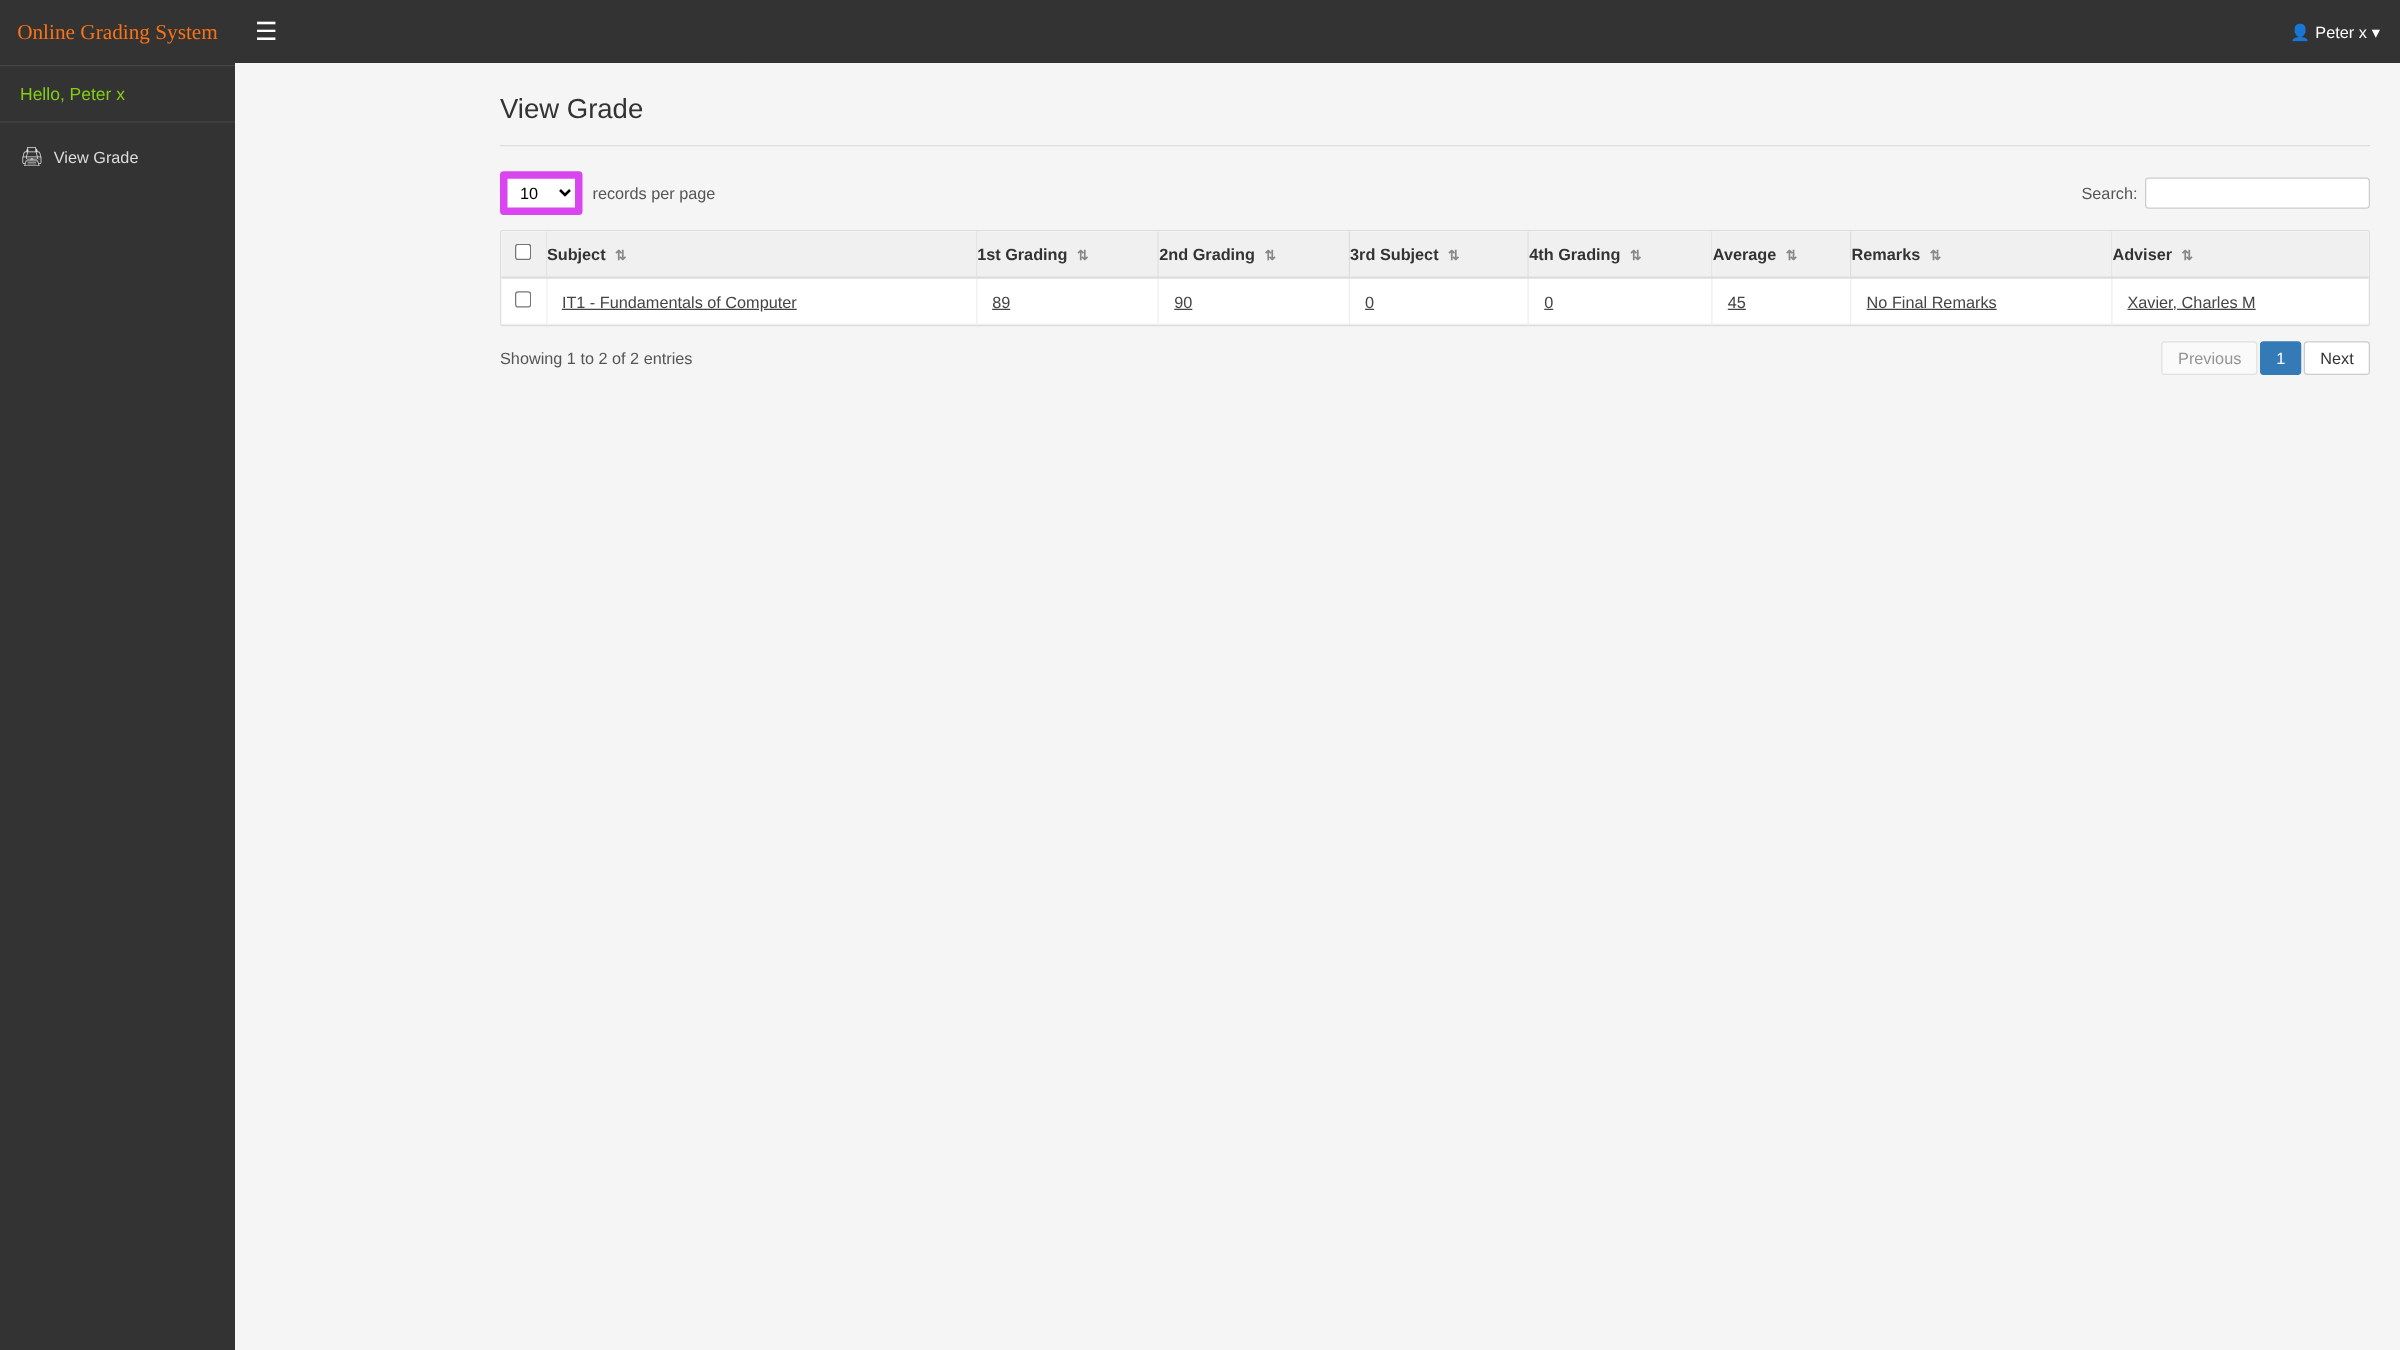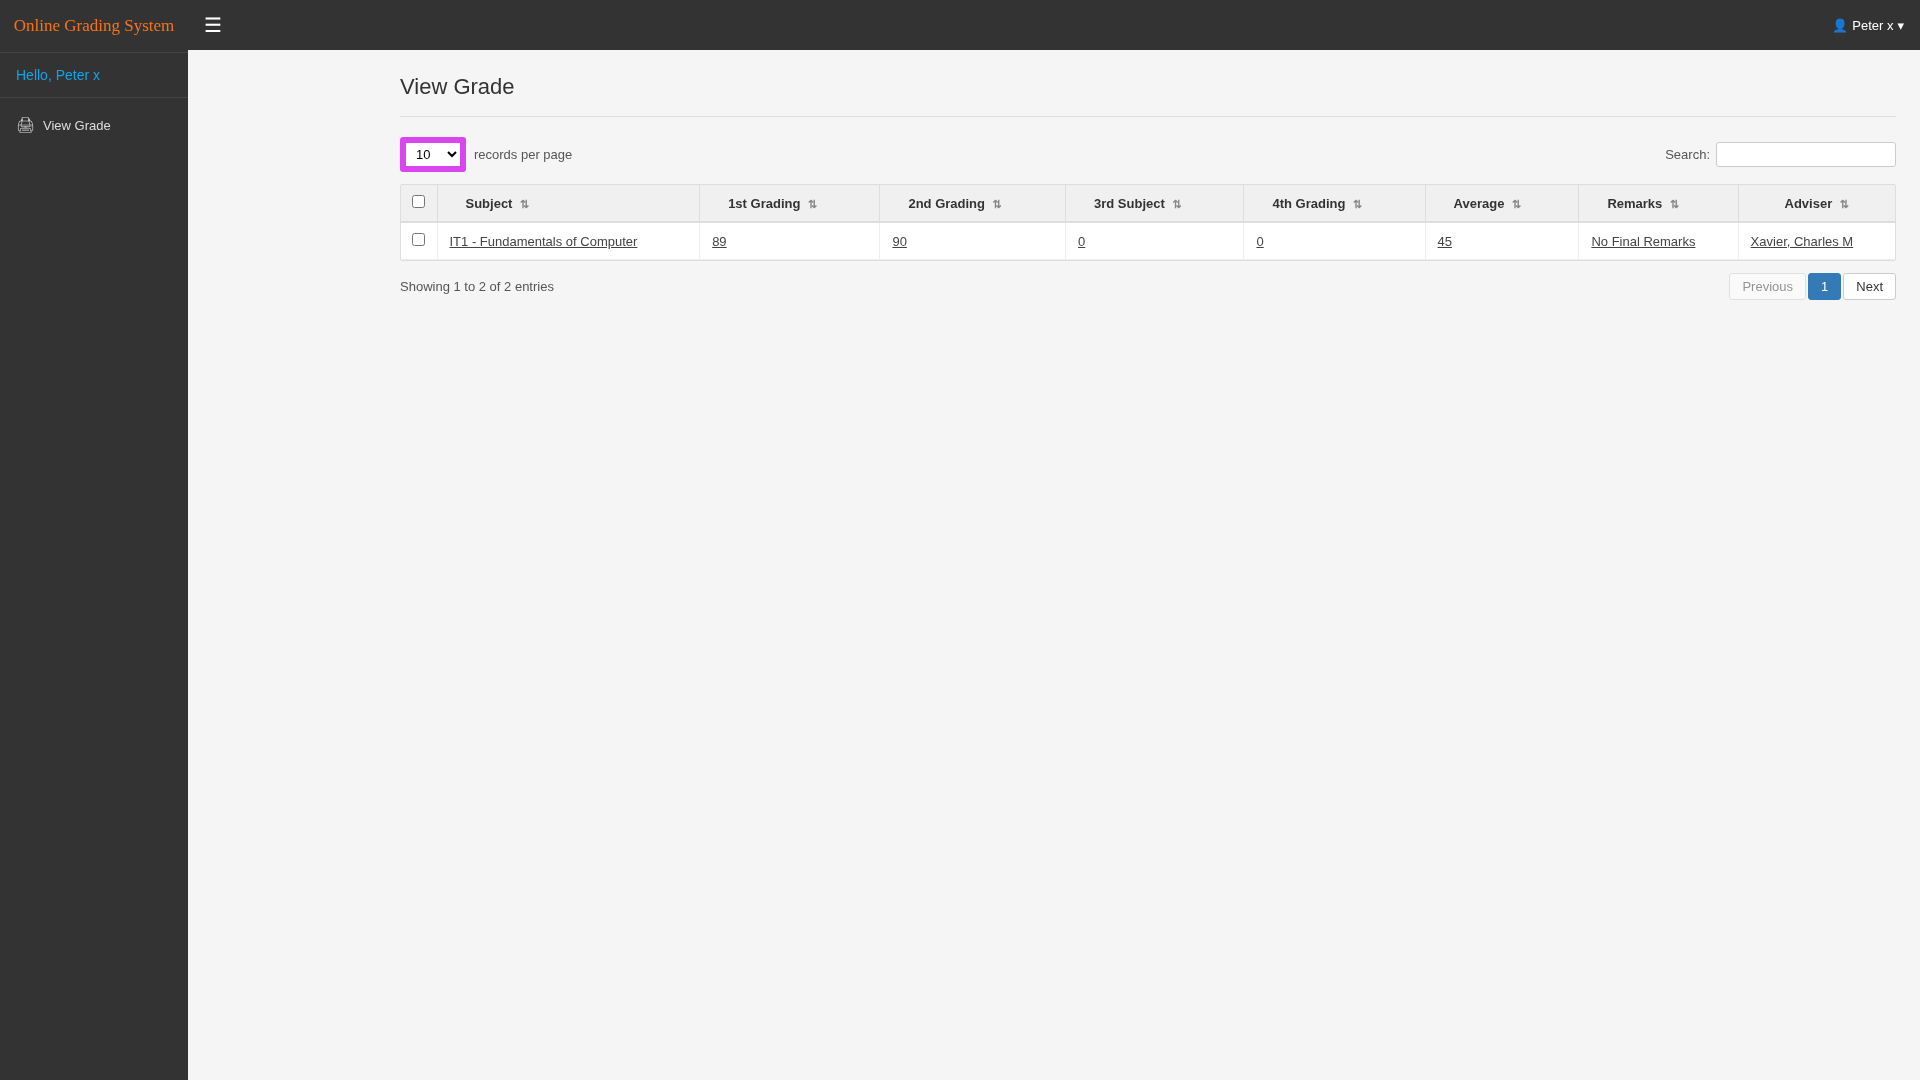--- a/index.html
+++ b/index.html
@@ -19,21 +19,21 @@
       padding: 16px 12px;
       font-family: 'Segoe Script', 'Comic Sans MS', cursive;
       font-size: 17px;
       color: #f97316;
       border-bottom: 1px solid #444;
       text-align: center;
     }
     .sidebar-greeting {
       padding: 14px 16px;
       font-size: 14px;
-      color: #0ea5e9;
+      color: #84cc16;
       border-bottom: 1px solid #444;
     }
     .sidebar-nav {
       display: flex;
       flex-direction: column;
       padding-top: 8px;
     }
     .sidebar-nav-item {
       display: flex;
       align-items: center;
@@ -141,31 +141,31 @@
     table {
       width: 100%;
       border-collapse: collapse;
       font-size: 13px;
     }
     thead tr {
       background: #f0f0f0;
       border-bottom: 2px solid #ddd;
     }
     thead th {
-      padding: 10px 28px;
+      padding: 10px 0;
       text-align: left;
       font-weight: 600;
       color: #333;
       white-space: nowrap;
       border-right: 1px solid #ddd;
       position: relative;
       cursor: pointer;
       user-select: none;
     }
-    thead th:last-child { border-right: none; text-align: center; }
+    thead th:last-child { border-right: none; }
     thead th .sort-icon {
       margin-left: 4px;
       color: #888;
       font-size: 11px;
     }
     .th-checkbox {
       width: 36px;
       text-align: center;
       padding: 10px 8px;
     }

